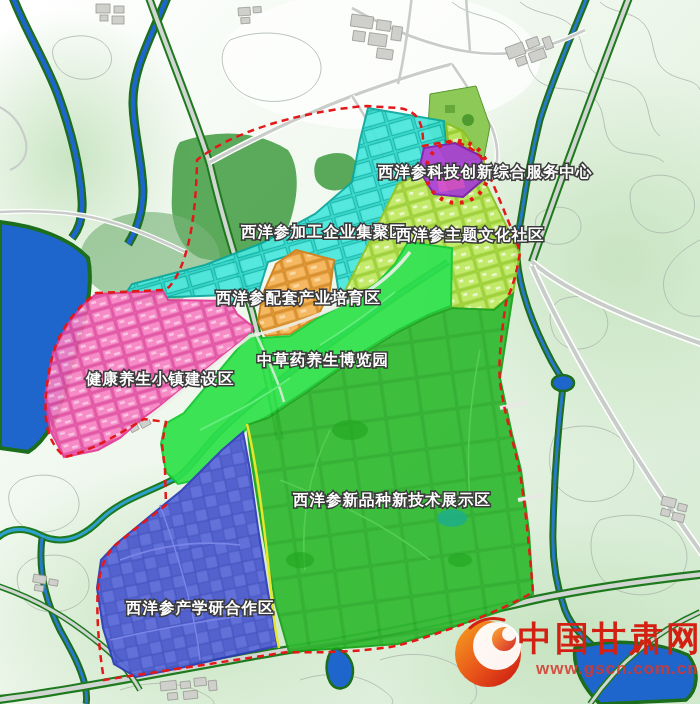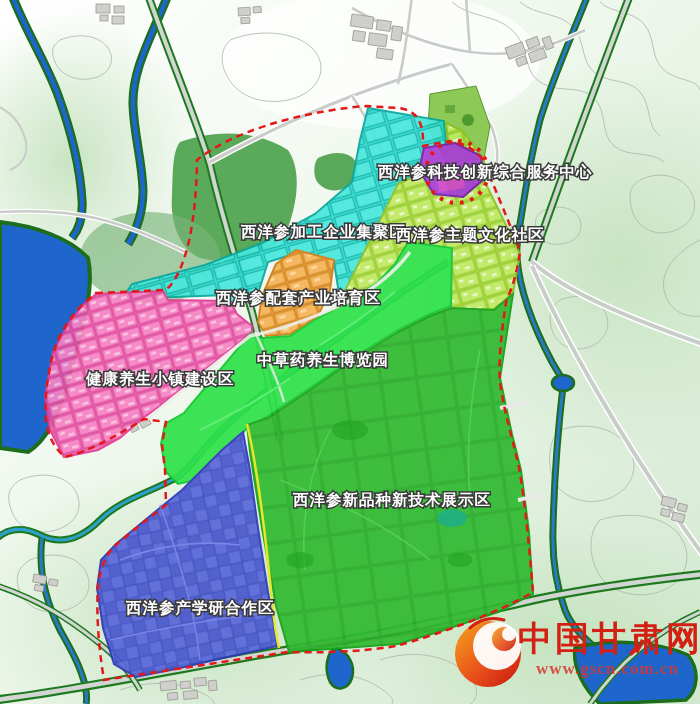--- a/index.html
+++ b/index.html
@@ -1,17 +1,17 @@
 <!DOCTYPE html>
 <html><head>
 <meta charset="utf-8">
 <style>
   html,body{margin:0;padding:0;background:#fff;}
   .stage{width:700px;height:704px;position:relative;overflow:hidden;
-         font-family:Liberation Serif, serif;}
+         font-family:Liberation Sans, sans-serif;}
   svg{display:block;}
   .zone-label{font-size:15.5px;font-weight:bold;fill:#ffffff;stroke:#3a3a3a;
               stroke-width:3px;paint-order:stroke;letter-spacing:1px;}
   .logo-title{font-size:34px;font-weight:bold;letter-spacing:3px;}
   .logo-url{font-size:17px;font-weight:bold;letter-spacing:1px;opacity:.85;}
   .contour{fill:none;stroke:#aeb9ae;stroke-width:1;opacity:.85;}
   .bldg{fill:#cfcfcb;stroke:#9a9a96;stroke-width:.8;}
 </style>
 </head>
 <body>

